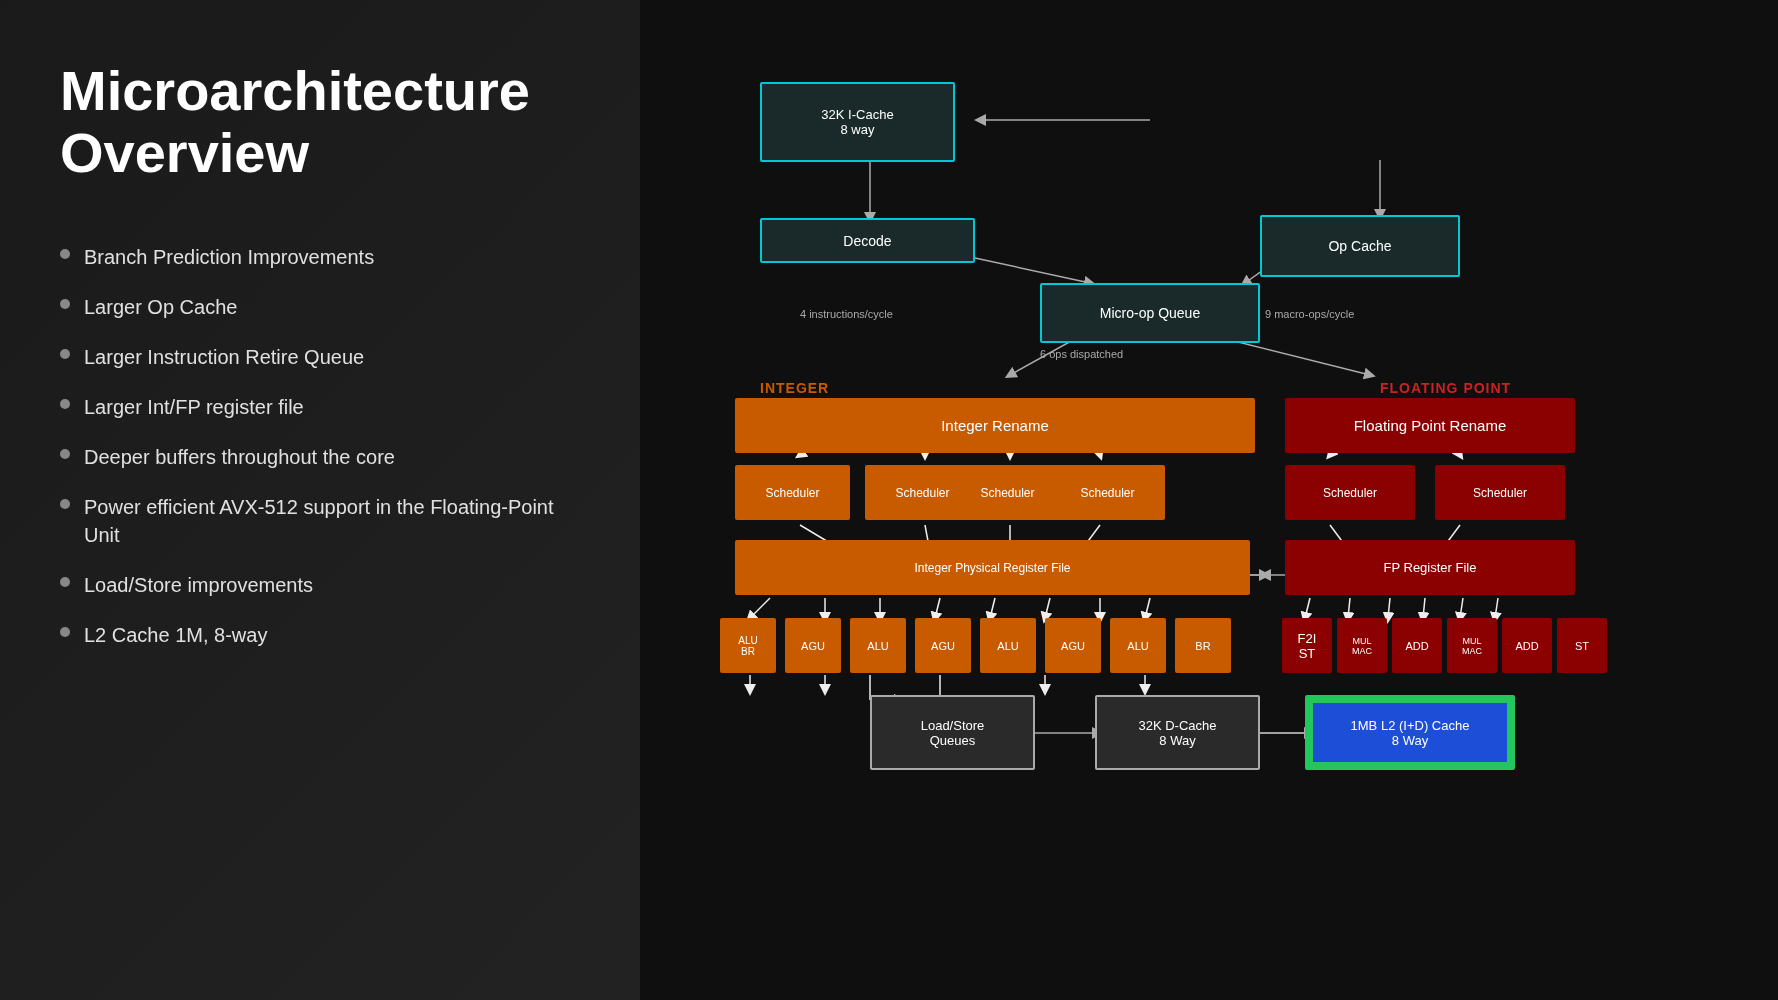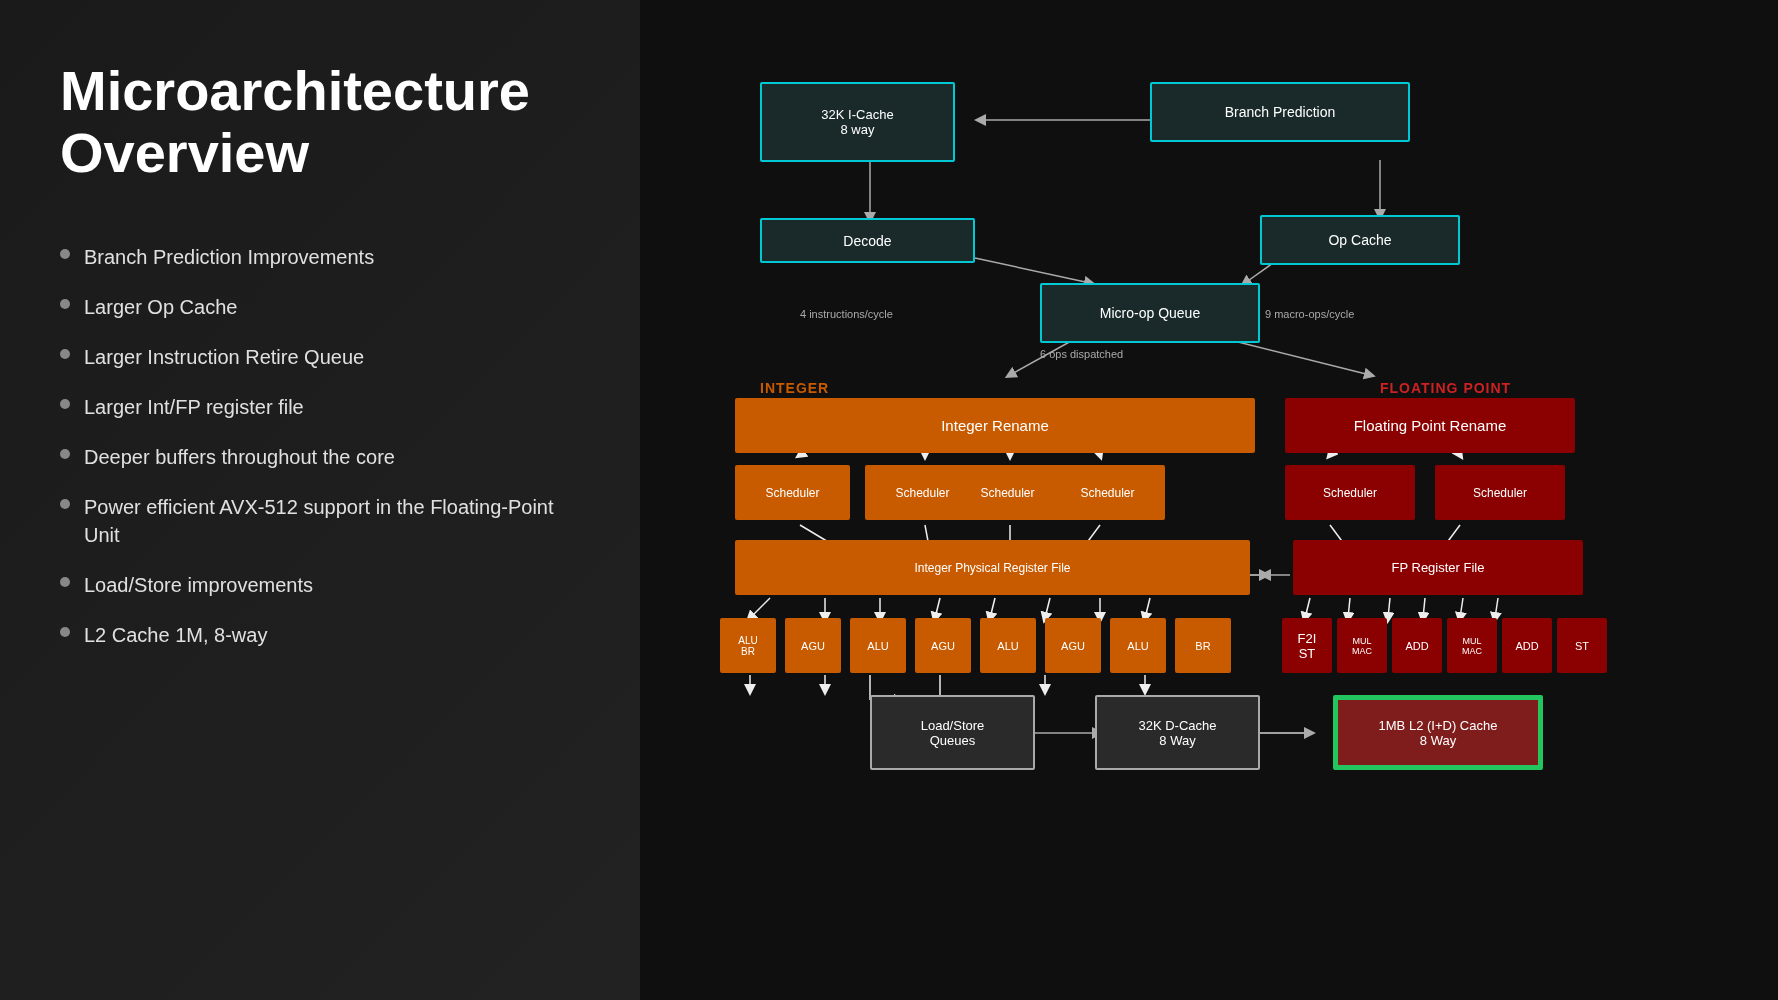--- a/index.html
+++ b/index.html
@@ -114,24 +114,23 @@
     }
 
     .box-white {
       border: 2px solid #aaa;
       background: #2a2a2a;
       color: #fff;
       text-align: center;
     }
 
     .box-blue {
-      border: 5px solid #22c55e;
-      background: #7f1d1d;
+      border: 8px solid #22c55e;
+      background: #1d4ed8;
       color: #fff;
-      margin-left: 28px;
     }
 
     .section-label {
       position: absolute;
       font-size: 14px;
       font-weight: 700;
       letter-spacing: 1px;
     }
 
     .label-integer { color: #c85a00; }
@@ -267,29 +266,26 @@
       <line x1="155" y1="635" x2="155" y2="650" stroke="#eee" stroke-width="1.5" marker-end="url(#arrow-white)"></line>
       <line x1="375" y1="635" x2="375" y2="650" stroke="#eee" stroke-width="1.5" marker-end="url(#arrow-white)"></line>
       <line x1="475" y1="635" x2="475" y2="650" stroke="#eee" stroke-width="1.5" marker-end="url(#arrow-white)"></line>
     </svg>
 
     <div class="box box-cyan" style="left:90px;top:42px;width:195px;height:80px;font-size:13px;">
       <span style="white-space:pre-line;">32K I-Cache
 8 way</span>
     </div>
 
-    <div class="box box-cyan" style="left:480px;top:42px;width:260px;height:60px;">
-      <span>Branch Prediction</span>
-    </div>
 
     <div class="box box-cyan" style="left:90px;top:178px;width:215px;height:45px;">
       <span>Decode</span>
     </div>
 
-    <div class="box box-cyan" style="left:590px;top:175px;width:200px;height:50px;">
+    <div class="box box-cyan" style="left:590px;top:175px;width:200px;height:62px;">
       <span>Op Cache</span>
     </div>
 
     <div class="box box-cyan" style="left:370px;top:243px;width:220px;height:60px;">
       <span>Micro-op Queue</span>
     </div>
 
     <div class="annotation-text" style="left:130px;top:268px;">4 instructions/cycle</div>
     <div class="annotation-text" style="left:370px;top:308px;">6 ops dispatched</div>
     <div class="annotation-text" style="left:595px;top:268px;">9 macro-ops/cycle</div>
@@ -310,21 +306,21 @@
     <div class="box box-orange" style="left:280px;top:425px;width:115px;height:55px;font-size:12px;">Scheduler</div>
     <div class="box box-orange" style="left:380px;top:425px;width:115px;height:55px;font-size:12px;">Scheduler</div>
 
     <div class="box box-dark-red" style="left:615px;top:425px;width:130px;height:55px;font-size:12px;">Scheduler</div>
     <div class="box box-dark-red" style="left:765px;top:425px;width:130px;height:55px;font-size:12px;">Scheduler</div>
 
     <div class="box box-orange" style="left:65px;top:500px;width:515px;height:55px;font-size:12px;">
       <span>Integer Physical Register File</span>
     </div>
 
-    <div class="box box-dark-red" style="left:615px;top:500px;width:290px;height:55px;font-size:13px;margin-left:8px;">
+    <div class="box box-dark-red" style="left:615px;top:500px;width:290px;height:55px;font-size:13px;">
       <span>FP Register File</span>
     </div>
 
     <div class="box box-orange" style="left:50px;top:578px;width:56px;height:55px;font-size:10px;">ALU<br>BR</div>
     <div class="box box-orange" style="left:115px;top:578px;width:56px;height:55px;font-size:11px;">AGU</div>
     <div class="box box-orange" style="left:180px;top:578px;width:56px;height:55px;font-size:11px;">ALU</div>
     <div class="box box-orange" style="left:245px;top:578px;width:56px;height:55px;font-size:11px;">AGU</div>
     <div class="box box-orange" style="left:310px;top:578px;width:56px;height:55px;font-size:11px;">ALU</div>
     <div class="box box-orange" style="left:375px;top:578px;width:56px;height:55px;font-size:11px;">AGU</div>
     <div class="box box-orange" style="left:440px;top:578px;width:56px;height:55px;font-size:11px;">ALU</div>

